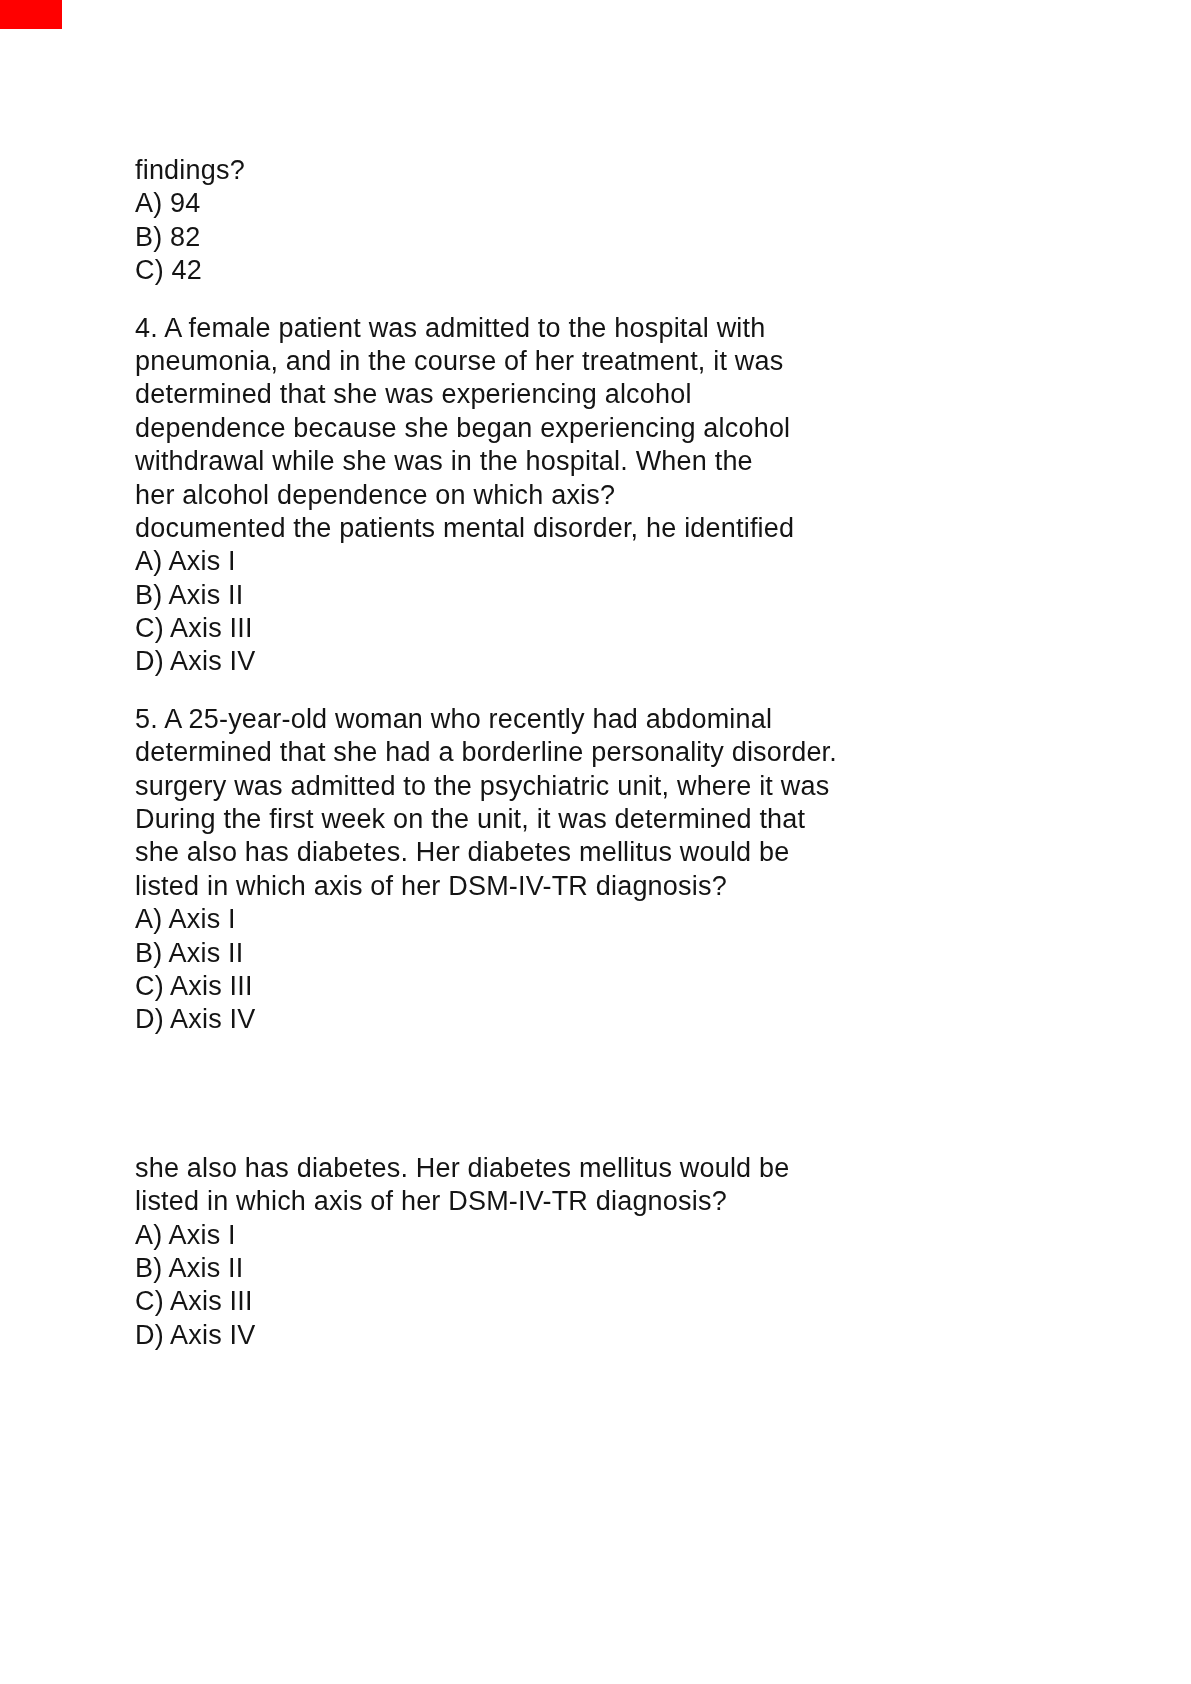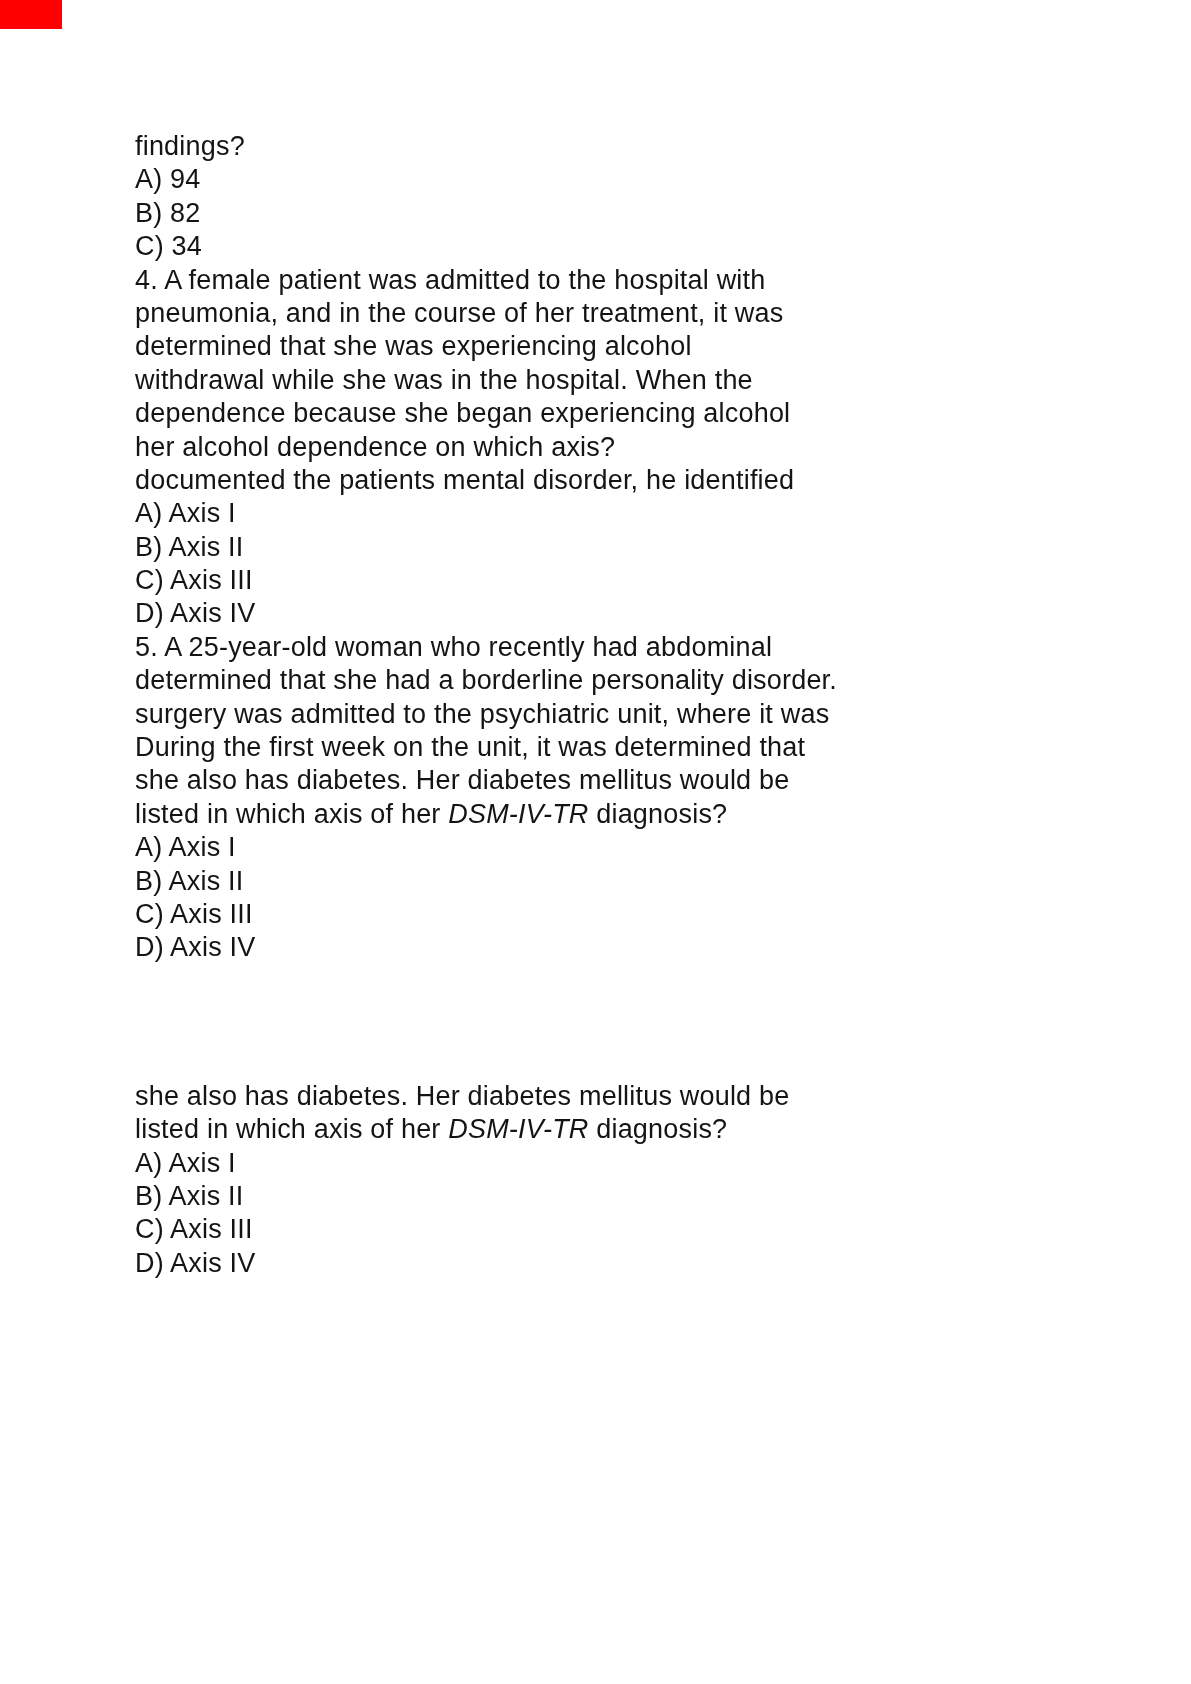--- a/index.html
+++ b/index.html
@@ -25,43 +25,43 @@
   .text-body {
     position: absolute;
     left: 135px;
     top: 130px;
     width: 940px;
     color: #141414;
     font-size: 27px;
     line-height: 33.4px;
     letter-spacing: 0.2px;
   }
-  .block { white-space: nowrap; }
+  .block { white-space: nowrap; margin-top: 24px; }
   .block.gap-before { margin-top: 115px; }
   .line { height: 33.4px; }
-  .italic { font-style: italic; }
+  .italic { }
 </style>
 </head>
 <body>
 
 <div class="page">
   <div class="red-marker" style="background: rgb(255, 0, 0);"></div>
   <div class="text-body">
       <div class="block">
         <div class="line"><span>findings?</span></div>
         <div class="line"><span>A) 94</span></div>
         <div class="line"><span>B) 82</span></div>
-        <div class="line"><span>C) 34</span></div>
+        <div class="line"><span>C) 42</span></div>
       </div>
       <div class="block">
         <div class="line"><span>4. A female patient was admitted to the hospital with</span></div>
         <div class="line"><span>pneumonia, and in the course of her treatment, it was</span></div>
         <div class="line"><span>determined that she was experiencing alcohol</span></div>
+        <div class="line"><span>dependence because she began experiencing alcohol</span></div>
         <div class="line"><span>withdrawal while she was in the hospital. When the</span></div>
-        <div class="line"><span>dependence because she began experiencing alcohol</span></div>
         <div class="line"><span>her alcohol dependence on which axis?</span></div>
         <div class="line"><span>documented the patients mental disorder, he identified</span></div>
         <div class="line"><span>A) Axis I</span></div>
         <div class="line"><span>B) Axis II</span></div>
         <div class="line"><span>C) Axis III</span></div>
         <div class="line"><span>D) Axis IV</span></div>
       </div>
       <div class="block">
         <div class="line"><span>5. A 25-year-old woman who recently had abdominal</span></div>
         <div class="line"><span>determined that she had a borderline personality disorder.</span></div>

